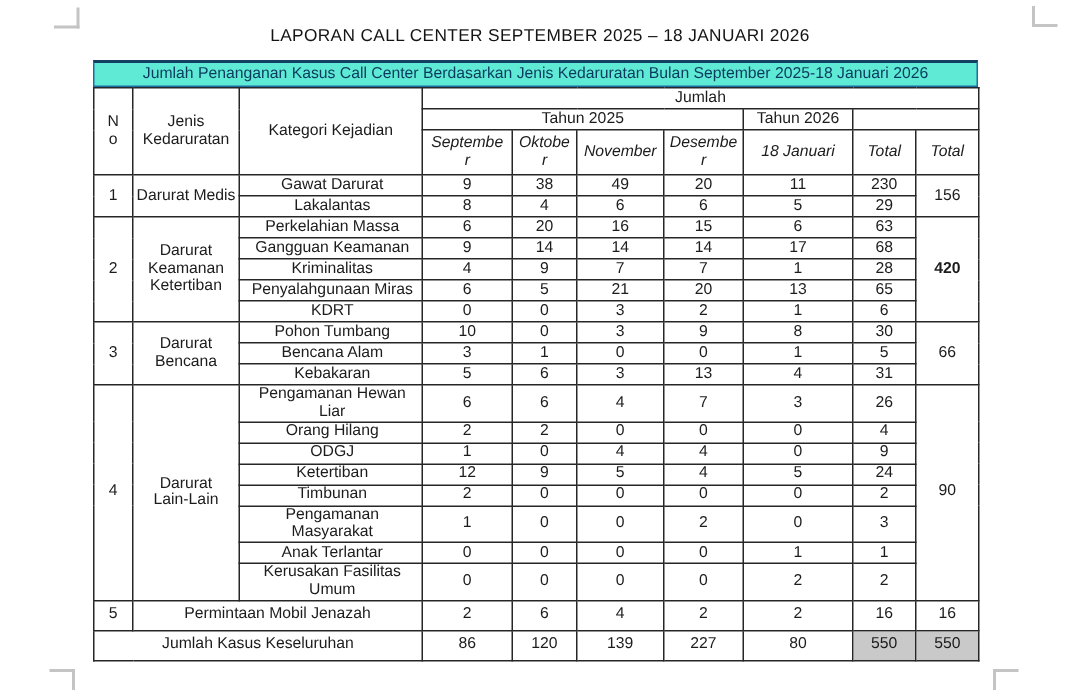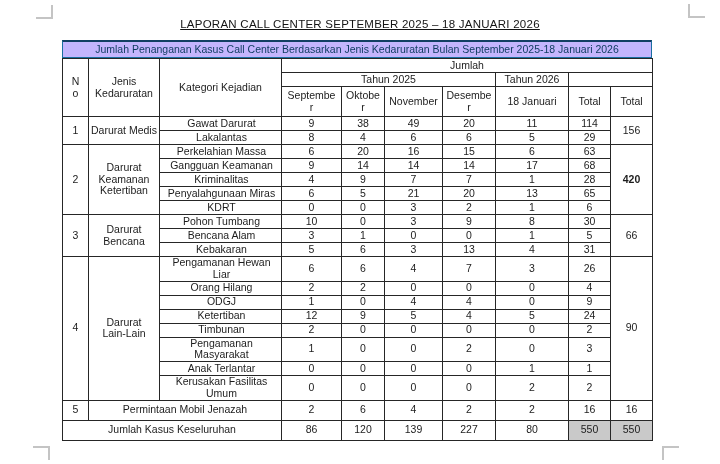--- a/index.html
+++ b/index.html
@@ -6,32 +6,32 @@
   .page{position:relative;width:720px;height:464px;background:#ffffff;overflow:hidden;
         font-family:"Liberation Sans",sans-serif;color:#1c1c1c;}
   
   .corner{position:absolute;width:15px;height:12px;border:0 solid #c4c4c4;}
   .c-tl{left:36px;top:5px;border-right-width:2px;border-bottom-width:2px;}
   .c-tr{left:688px;top:4px;border-left-width:2px;border-bottom-width:2px;}
   .c-bl{left:33px;top:446px;border-right-width:2px;border-top-width:2px;}
   .c-br{left:662px;top:446px;border-left-width:2px;border-top-width:2px;}
 
   .title{position:absolute;top:18px;left:0;width:100%;text-align:center;
-         font-size:11.5px;letter-spacing:.25px;color:#141414;text-decoration:underline;}
+         font-size:11.5px;letter-spacing:.25px;color:#141414;}
 
   .sheet{position:absolute;left:62px;top:40px;width:590px;}
   .banner{box-sizing:border-box;width:590px;text-align:center;font-size:10.5px;
           padding:1px 2px 2px 2px;border:1px solid #1a6fa0;border-top:2px solid #123f63;}
 
   table{border-collapse:collapse;table-layout:fixed;width:590px;}
   th,td{border:1px solid #262626;font-size:10.5px;font-weight:normal;text-align:center;
         vertical-align:middle;padding:0 2px;line-height:1.12;color:#1c1c1c;overflow:hidden;}
   thead tr.h1 th{height:13px;}
   thead tr.h2 th{height:13px;margin-top:36px;}
-  thead tr.h3 th{height:27px;padding:1px 2px;}
+  thead tr.h3 th{height:27px;padding:1px 2px;font-style:italic;}
   tbody td{height:13px;}
   .jenis{white-space:pre-line;}
   .kategori{text-align:center;padding-left:4px;white-space:pre-line;}
   .brk{display:inline-block;word-break:break-all;line-height:1.12;vertical-align:middle;}
   .w-no{width:9px;}
   .w-sep{width:49px;}
   .w-okt{width:36px;}
   .w-des{width:46px;}
   .pad-row td{padding-top:3px;padding-bottom:3px;}
 </style>
@@ -40,21 +40,21 @@
 
 <div class="page">
   <div class="corner c-tl"></div>
   <div class="corner c-tr"></div>
   <div class="corner c-bl"></div>
   <div class="corner c-br"></div>
 
   <div class="title">LAPORAN CALL CENTER SEPTEMBER 2025  –  18 JANUARI 2026</div>
 
   <div class="sheet">
-    <div class="banner" id="banner" style="background: #c4b5fd; color: rgb(12, 58, 94);">Jumlah Penanganan Kasus Call Center Berdasarkan Jenis Kedaruratan Bulan September 2025-18 Januari 2026</div>
+    <div class="banner" id="banner" style="background: #5eead4; color: rgb(12, 58, 94);">Jumlah Penanganan Kasus Call Center Berdasarkan Jenis Kedaruratan Bulan September 2025-18 Januari 2026</div>
 
     <table>
       <colgroup>
         <col style="width:26px">
           <col style="width:71px">
           <col style="width:122px">
         <col style="width:60px">
           <col style="width:43px">
           <col style="width:58px">
         <col style="width:53px">
@@ -87,21 +87,21 @@
       <tbody id="tbody">
           <tr>
             <td rowspan="2">1</td>
             <td class="jenis" rowspan="2">Darurat Medis</td>
             <td class="kategori">Gawat Darurat</td>
             <td>9</td>
             <td>38</td>
             <td>49</td>
             <td>20</td>
             <td>11</td>
-            <td>114</td>
+            <td>230</td>
             <td rowspan="2">156</td>
           </tr>
           <tr>
             <td class="kategori">Lakalantas</td>
             <td>8</td>
             <td>4</td>
             <td>6</td>
             <td>6</td>
             <td>5</td>
             <td>29</td>

